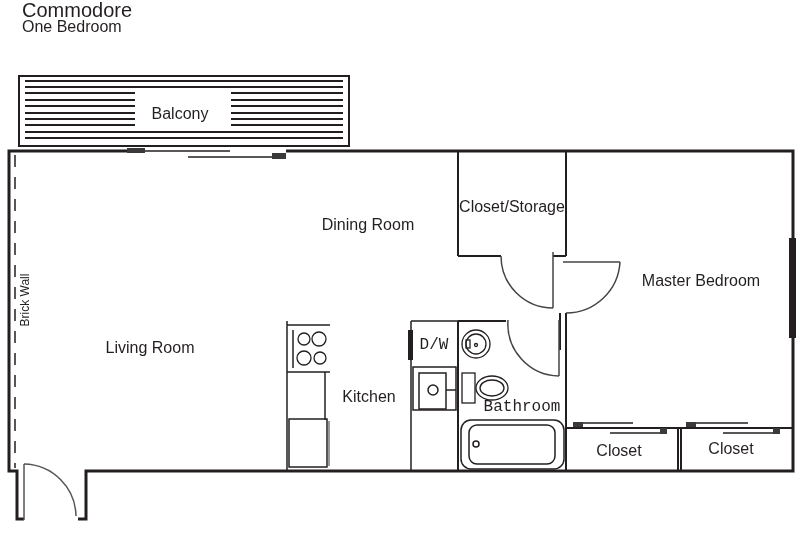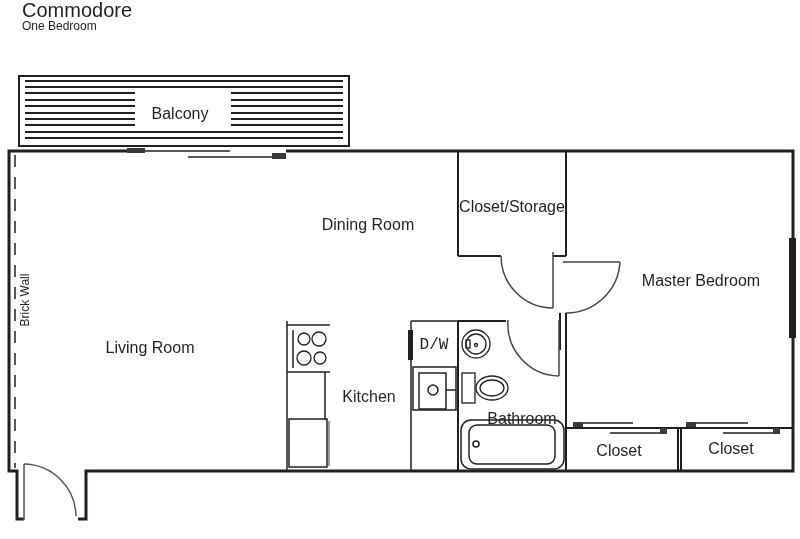--- a/index.html
+++ b/index.html
@@ -1,18 +1,18 @@
 <!DOCTYPE html>
 <html><head>
 <meta charset="utf-8">
 <style>
   html, body { margin: 0; padding: 0; background: #ffffff; }
   body { width: 800px; height: 539px; position: relative; overflow: hidden; font-family: "Liberation Sans", "DejaVu Sans", sans-serif; color: #231f20; }
   .title { position: absolute; left: 22px; top: 2px; font-size: 20px; line-height: 17px; }
-  .subtitle { position: absolute; left: 22px; top: 19px; font-size: 12px; line-height: 15px; }
+  .subtitle { position: absolute; left: 22px; top: 19px; font-size: 16px; line-height: 15px; }
   svg.plan { position: absolute; left: 0; top: 0; }
   .lbl { position: absolute; font-size: 16px; white-space: nowrap; transform: translate(-50%, -50%); color: #231f20; }
   .lbl-v { position: absolute; font-size: 12px; white-space: nowrap; transform: translate(-50%, -50%) rotate(-90deg); color: #231f20; }
 </style>
 </head>
 <body>
 
 <div class="title">Commodore</div>
 <div class="subtitle">One Bedroom</div>
 
@@ -163,16 +163,16 @@
   </g>
 </svg>
 
 <div class="lbl" style="left:180px; top:114px;">Balcony</div>
 <div class="lbl" style="left:368px; top:225px;">Dining Room</div>
 <div class="lbl" style="left:512px; top:207px;">Closet/Storage</div>
 <div class="lbl" style="left:701px; top:281px;text-align:right;">Master Bedroom</div>
 <div class="lbl" style="left:150px; top:348px;">Living Room</div>
 <div class="lbl" style="left:369px; top:397px;">Kitchen</div>
 <div class="lbl" style="left:434px; top:345px;font-family:Liberation Mono, monospace;">D/W</div>
-<div class="lbl" style="left:522px; top:419px;">Bathroom</div>
+<div class="lbl" style="left:522px; top:407px;font-family:Liberation Mono, monospace;">Bathroom</div>
 <div class="lbl" style="left:619px; top:451px;">Closet</div>
 <div class="lbl" style="left:731px; top:449px;">Closet</div>
 <div class="lbl-v" style="left:25px; top:300px;">Brick Wall</div>
 
 </body></html>

